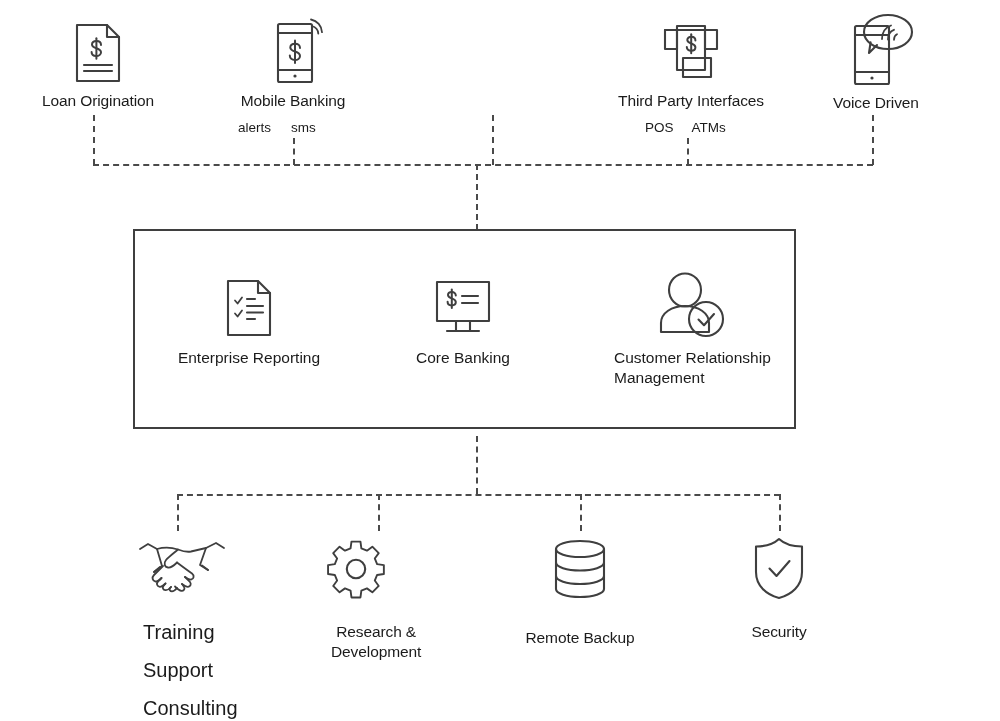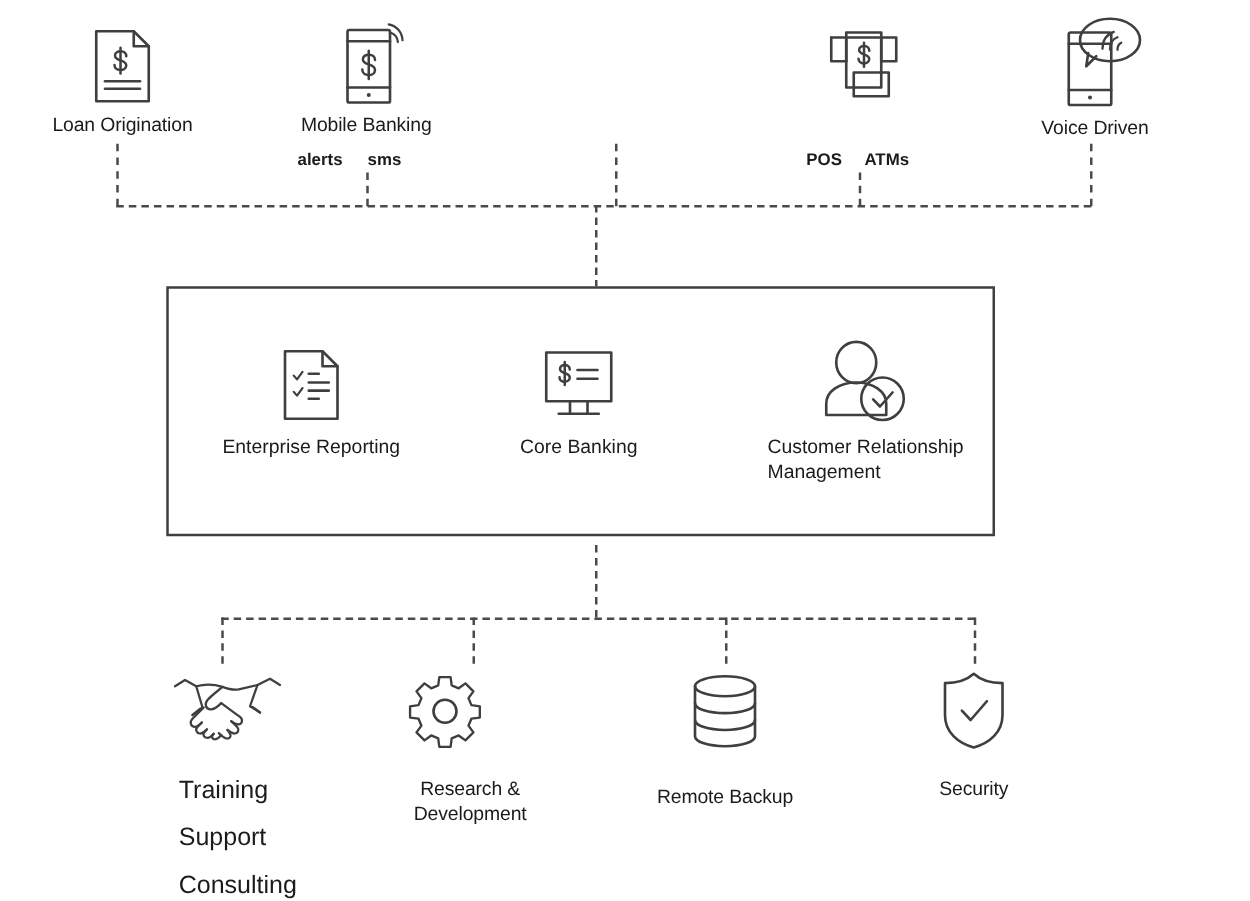--- a/index.html
+++ b/index.html
@@ -55,21 +55,21 @@
     white-space: pre-line;
     letter-spacing: -0.1px;
   }
   .sublabels {
     position: absolute;
     display: flex;
     gap: 20px;
     font-size: 13.5px;
     color: #1b1b1b;
   }
-  .sublabels span { white-space: nowrap; font-weight: bold; }
+  .sublabels span { white-space: nowrap; }
 
   
   #center-box {
     position: absolute;
     left: 133px;
     top: 229px;
     width: 663px;
     height: 200px;
     border: 2px solid #3f3f3f;
     background: #ffffff;
@@ -152,20 +152,21 @@
         <path class="st" d="M6 12 H58 V31 H46"></path>
         <path class="st" d="M6 12 V31 H18"></path>
         <path class="st" d="M18 12 V31"></path>
         <path class="st" d="M46 12 V31"></path>
         <rect class="st" x="24" y="40" width="28" height="19" fill="#ffffff"></rect>
         <rect class="st" x="18" y="8" width="28" height="44" fill="#ffffff"></rect>
         <path class="st-dollar" d="M36.4 22.5 C36.4 20.2 34.6 18.8 32.4 18.8 C30.1 18.8 28.3 20 28.3 22 C28.3 26.2 36.4 24.7 36.4 29.2 C36.4 31.4 34.4 32.7 32.1 32.7 C29.6 32.7 27.8 31.3 27.8 29"></path>
         <path class="st-dollar" d="M32.2 16.2 V35.3"></path>
       </svg>
     </span>
+    <span class="label">Third Party Interfaces</span>
   </div>
   <div class="sublabels" style="left:645px; top:120px; gap:18px;">
     <span>POS</span>
     <span>ATMs</span>
   </div>
 
   <div class="node" style="left:790px; top:8px; width:172px;">
     <span class="icon">
       <svg width="74" height="78" viewBox="0 0 74 78">
         <rect class="st" x="16" y="18" width="34" height="58" rx="1.5"></rect>

